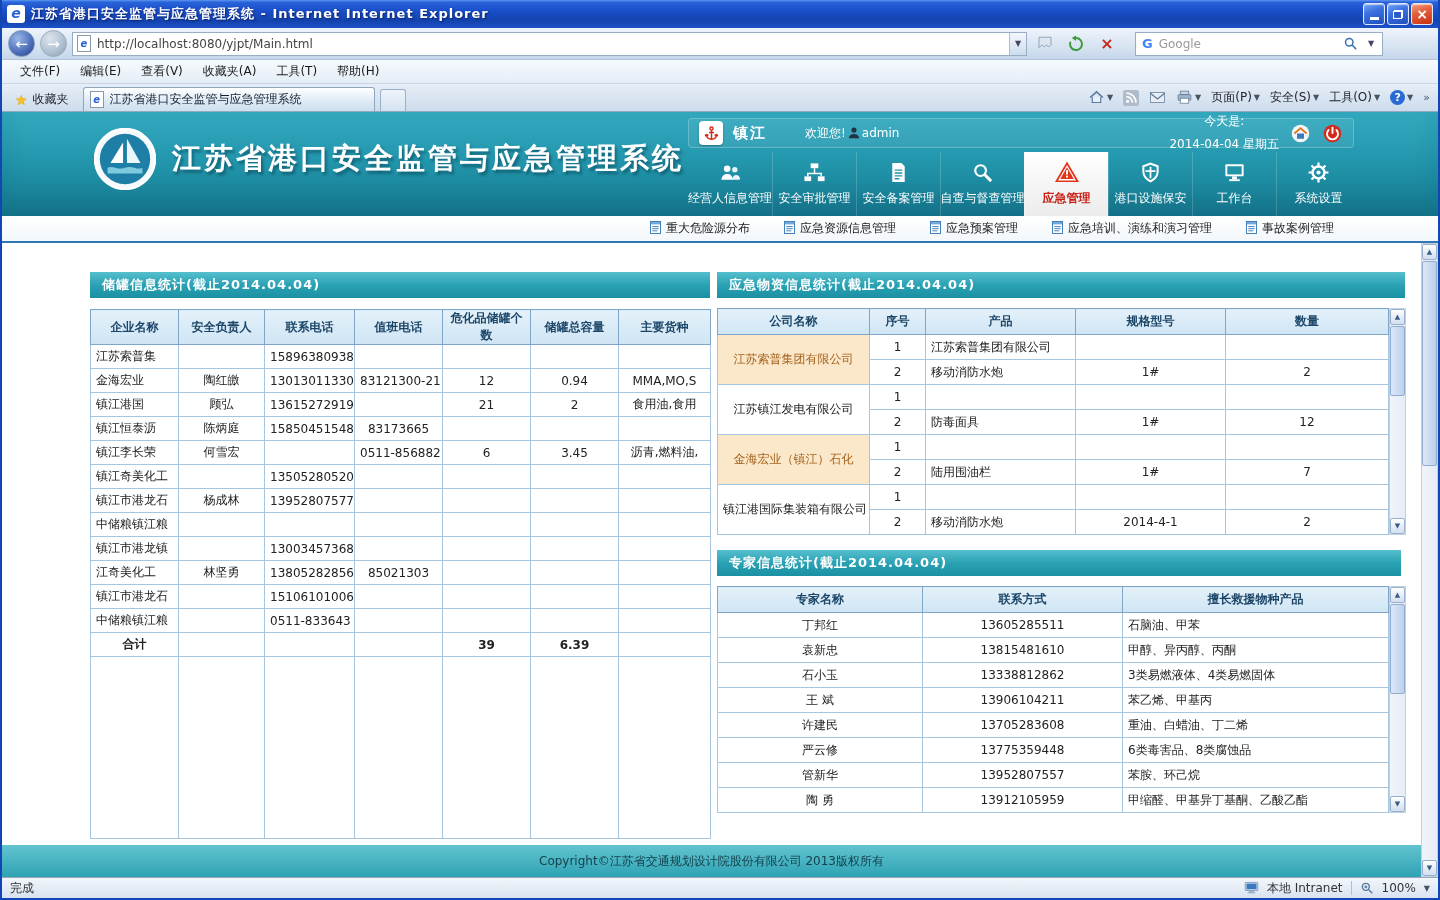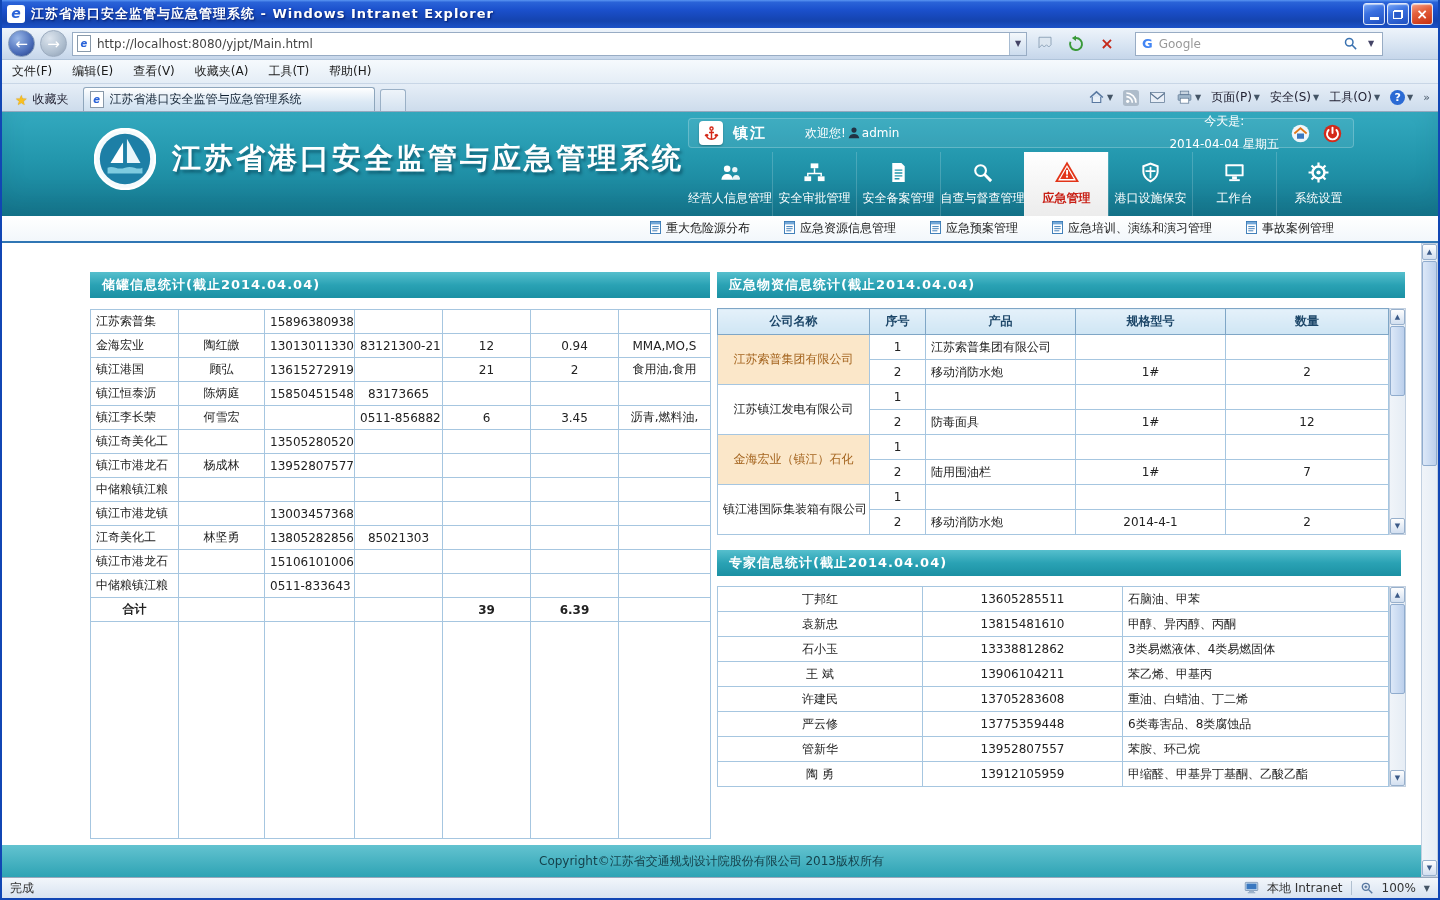--- a/index.html
+++ b/index.html
@@ -30,21 +30,21 @@
 .small-e{width:14px;height:17px;background:#fff;border:1px solid #8899aa;font-size:10px;color:#2a63d8;font-weight:bold;font-style:italic;text-align:center;line-height:15px;flex:0 0 14px;}
 .tool-btn{width:26px;height:26px;display:flex;align-items:center;justify-content:center;border-radius:2px;cursor:pointer;}
 .stop-x{color:#c62818;font-size:16px;font-weight:bold;}
 .search-box{width:248px;height:24px;background:#fff;border:1px solid #98acc4;display:flex;align-items:center;padding-left:6px;gap:6px;margin-left:10px;}
 .g-badge{color:#4285f4;font-weight:bold;font-size:13px;}
 .search-text{flex:1;color:#999;font-size:12px;}
 .search-btn{width:24px;height:100%;display:flex;align-items:center;justify-content:center;cursor:pointer;}
 .search-drop{width:14px;font-size:8px;color:#446;cursor:pointer;}
 
 
-.menubar{height:24px;flex:0 0 24px;background:linear-gradient(180deg,#f6fafd,#e4edf6);display:flex;align-items:center;border-bottom:1px solid #c8d6e6;}
+.menubar{height:24px;flex:0 0 24px;background:linear-gradient(180deg,#f6fafd,#e4edf6);display:flex;align-items:center;padding-left:8px;border-bottom:1px solid #c8d6e6;}
 .menu-item{font-size:12px;color:#1a1a1a;padding:3px 10px;cursor:pointer;}
 
 
 .tabbar{height:28px;flex:0 0 28px;background:linear-gradient(180deg,#e6eef7,#cddcec);display:flex;align-items:flex-end;padding:0 6px 0 4px;gap:5px;border-bottom:1px solid #94a8be;}
 .fav-btn{display:flex;align-items:center;gap:5px;height:23px;padding:0 9px;font-size:12px;color:#223;cursor:pointer;}
 .star{color:#f8c020;font-size:14px;text-shadow:0 0 1px #c08010;}
 .tab{display:flex;align-items:center;gap:6px;width:292px;height:24px;background:linear-gradient(180deg,#ffffff,#dce9f5 60%,#cfe0ef);border:1px solid #8ea6bc;border-bottom:none;border-radius:3px 3px 0 0;padding:0 6px;font-size:12px;color:#123;cursor:pointer;}
 .tab-title{flex:1;white-space:nowrap;overflow:hidden;}
 .tab-stub{width:26px;height:22px;background:linear-gradient(180deg,#eef4fa,#d4e2f0);border:1px solid #9ab0c6;border-bottom:none;border-radius:3px 3px 0 0;cursor:pointer;}
 .tab-right{margin-left:auto;display:flex;align-items:center;gap:10px;height:100%;padding-right:2px;font-size:12px;color:#223;}
@@ -104,21 +104,21 @@
 .status-right{margin-left:auto;display:flex;align-items:center;gap:8px;justify-content:space-between;}
 .vsep{width:1px;height:14px;background:#b0c0d0;}
 </style>
 </head>
 <body>
 
 <div class="window">
 
   <div class="titlebar">
     <span class="ie-ico">e</span>
-    <span class="title-text">江苏省港口安全监管与应急管理系统 - Windows Intranet Explorer</span>
+    <span class="title-text">江苏省港口安全监管与应急管理系统 - Internet Internet Explorer</span>
     <span class="win-btns">
       <span class="win-btn">
           <span class="glyph-min"></span>
         </span>
       <span class="win-btn">
           <span class="glyph-rest"></span>
         </span>
       <span class="win-btn close">×</span>
     </span>
   </div>
@@ -419,20 +419,29 @@
                 <col style="width:88px">
                 <col style="width:86px">
                 <col style="width:90px">
                 <col style="width:88px">
                 <col style="width:88px">
                 <col style="width:88px">
                 <col style="width:92px">
               </colgroup>
               <tbody>
                 <tr>
+                  <th>企业名称</th>
+                  <th>安全负责人</th>
+                  <th>联系电话</th>
+                  <th>值班电话</th>
+                  <th>危化品储罐个数</th>
+                  <th>储罐总容量</th>
+                  <th>主要货种</th>
+                </tr>
+                <tr>
                   <td class="al">江苏索普集</td>
                   <td class=""></td>
                   <td class="">15896380938</td>
                   <td class=""></td>
                   <td class=""></td>
                   <td class=""></td>
                   <td class=""></td>
                 </tr>
                 <tr>
                   <td class="al">金海宏业</td>
@@ -642,20 +651,25 @@
       <div class="panel" style="left:715px;top:307px;width:684px;">
         <div class="panel-hd">专家信息统计(截止2014.04.04)</div>
         <div class="tw" style="margin-top:10px;">
           <table class="dt h25" style="width:671px;">
               <colgroup>
                 <col style="width:205px">
                 <col style="width:200px">
                 <col style="width:266px">
               </colgroup>
               <tbody>
+                <tr>
+                  <th>专家名称</th>
+                  <th>联系方式</th>
+                  <th>擅长救援物种产品</th>
+                </tr>
                 <tr>
                   <td class="">丁邦红</td>
                   <td class="">13605285511</td>
                   <td class="al">石脑油、甲苯</td>
                 </tr>
                 <tr>
                   <td class="">袁新忠</td>
                   <td class="">13815481610</td>
                   <td class="al">甲醇、异丙醇、丙酮</td>
                 </tr>

